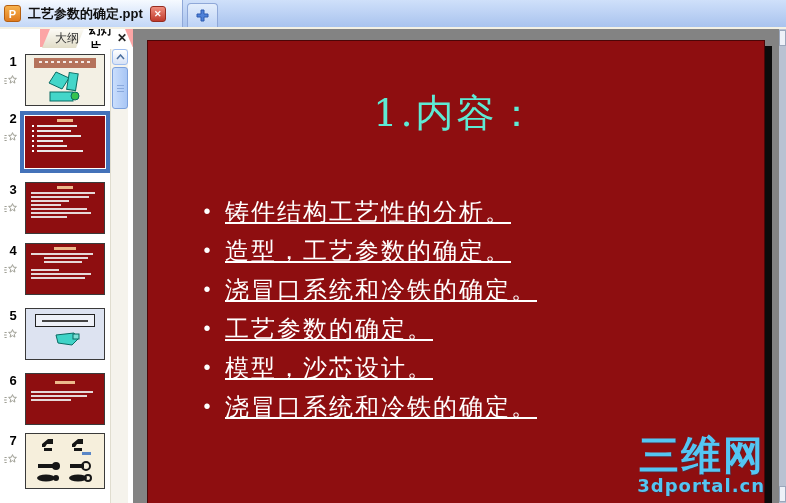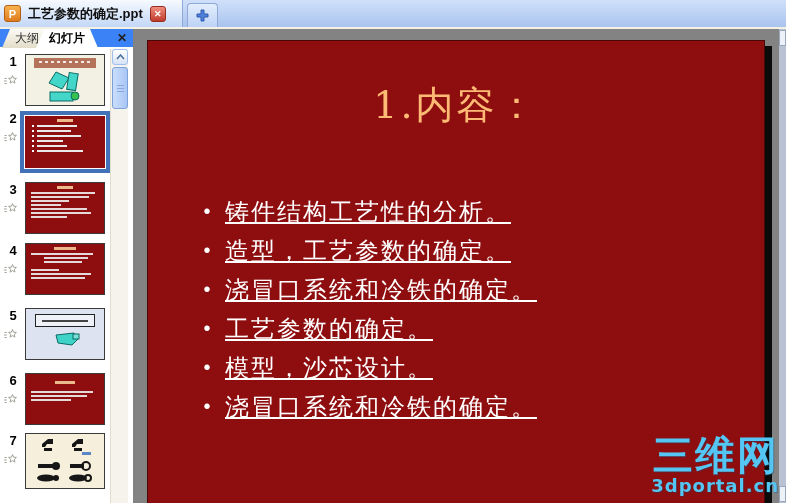--- a/index.html
+++ b/index.html
@@ -19,21 +19,21 @@
   .doc-close { width:16px; height:16px; border-radius:3px; flex:0 0 16px;
     background:linear-gradient(#ef8d7e,#c03a2c); border:1px solid #962c20;
     color:#fff; font-size:9px; font-weight:bold; display:flex; align-items:center; justify-content:center; cursor:default; }
   .new-tab { position:absolute; left:187px; top:3px; width:31px; height:24px;
     background:linear-gradient(#e4eefc,#bcd2f6); border:1px solid #8fa8d8; border-bottom:none;
     border-radius:4px 4px 0 0; display:flex; align-items:center; justify-content:center; }
   .sep-line { position:absolute; left:0; top:27px; width:786px; height:2px; background:#f4f1e4; }
 
   
   .left-pane { position:absolute; left:0; top:29px; width:133px; height:474px; background:#fff; }
-  .pane-tabs { position:relative; height:19px; background:#3b82f6; border-bottom:1px solid #fff; }
+  .pane-tabs { position:relative; height:19px; background:#fca5a5; border-bottom:1px solid #fff;margin-left:40px; }
   .tab { position:absolute; top:0; height:19px; font-size:12px; display:flex; align-items:center;
     padding:0 13px; clip-path:polygon(8px 0, calc(100% - 8px) 0, 100% 100%, 0 100%);
     filter:drop-shadow(0 0 1px #9a9684); }
   .tab-outline { left:2px; background:linear-gradient(#fcfbf6,#e2ddc8); color:#333; }
   .tab-slides { left:36px; background:#fff; font-weight:bold; color:#000; }
   .pane-close { position:absolute; right:6px; top:2px; font-size:12px; font-weight:bold; color:#222; }
 
   .thumb-panel { position:absolute; left:0; top:20px; width:133px; height:454px; background:#fff; }
   .thumb-row { position:absolute; left:0; width:133px; }
   .t-meta { position:absolute; left:3px; top:0; width:20px; text-align:center; }
@@ -72,28 +72,28 @@
   .sc-thumb { position:absolute; left:1px; top:18px; width:16px; height:42px; border:1px solid #7ba0dc;
     border-radius:3px; background:linear-gradient(90deg,#cadefc,#a8c6f5); }
   .sc-thumb:after { content:""; position:absolute; left:4px; top:17px; width:7px; height:7px;
     background:repeating-linear-gradient(#89a9dd 0 1px,transparent 1px 3px); }
 
   
   .main-area { position:absolute; left:133px; top:29px; width:653px; height:474px; background:#838383; overflow:hidden; }
   .slide { position:absolute; left:14px; top:11px; width:618px; height:470px; background:#8e0e10;
     box-shadow:inset 0 0 0 1px rgba(20,0,0,.55); }
   .slide-shadow { position:absolute; left:632px; top:17px; width:7px; height:457px; background:#0b0b0b; }
-  .slide-title { position:absolute; left:0; top:40px; width:100%; text-align:center;
-    font-family:"DejaVu Serif","Liberation Serif",serif; font-size:38px; letter-spacing:3px; color:#fdba74; }
+  .slide-title { position:absolute; left:0; top:48px; width:100%; text-align:center;
+    font-family:"DejaVu Serif","Liberation Serif",serif; font-size:38px; letter-spacing:3px; color:#5eead4; }
   .bullets { position:absolute; left:42px; top:152px; right:30px; }
   .b-row { height:39px; display:flex; align-items:center; }
   .b-dot { width:36px; color:#fff; font-size:20px; text-align:center; }
   .b-text { font-family:"DejaVu Serif","Liberation Serif",serif; font-size:24px; letter-spacing:2px; color:#fff; white-space:nowrap;text-decoration:underline; }
 
-  .watermark { position:absolute; right:7px; top:406px; text-align:right; color:#54c6f3; line-height:1;
+  .watermark { position:absolute; right:21px; top:406px; text-align:right; color:#54c6f3; line-height:1;
     font-family:"DejaVu Sans","Liberation Sans",sans-serif; }
   .wm1 { font-size:40px; font-weight:bold; letter-spacing:2px;
     text-shadow:1px 1px 0 rgba(15,70,110,.35); }
   .wm2 { font-size:18px; font-weight:bold; margin-top:2px; letter-spacing:1px;
     text-shadow:1px 1px 0 rgba(15,70,110,.35); }
 
   .main-sb { position:absolute; right:0; top:0; width:7px; height:474px; background:#b9c2d2; }
   .main-sb .sb-btn { position:absolute; left:0; width:7px; height:16px; background:#edf1f8; border:1px solid #9aa6bb; }
   .main-sb .sb-top { top:1px; } .main-sb .sb-bottom { bottom:1px; }
 

